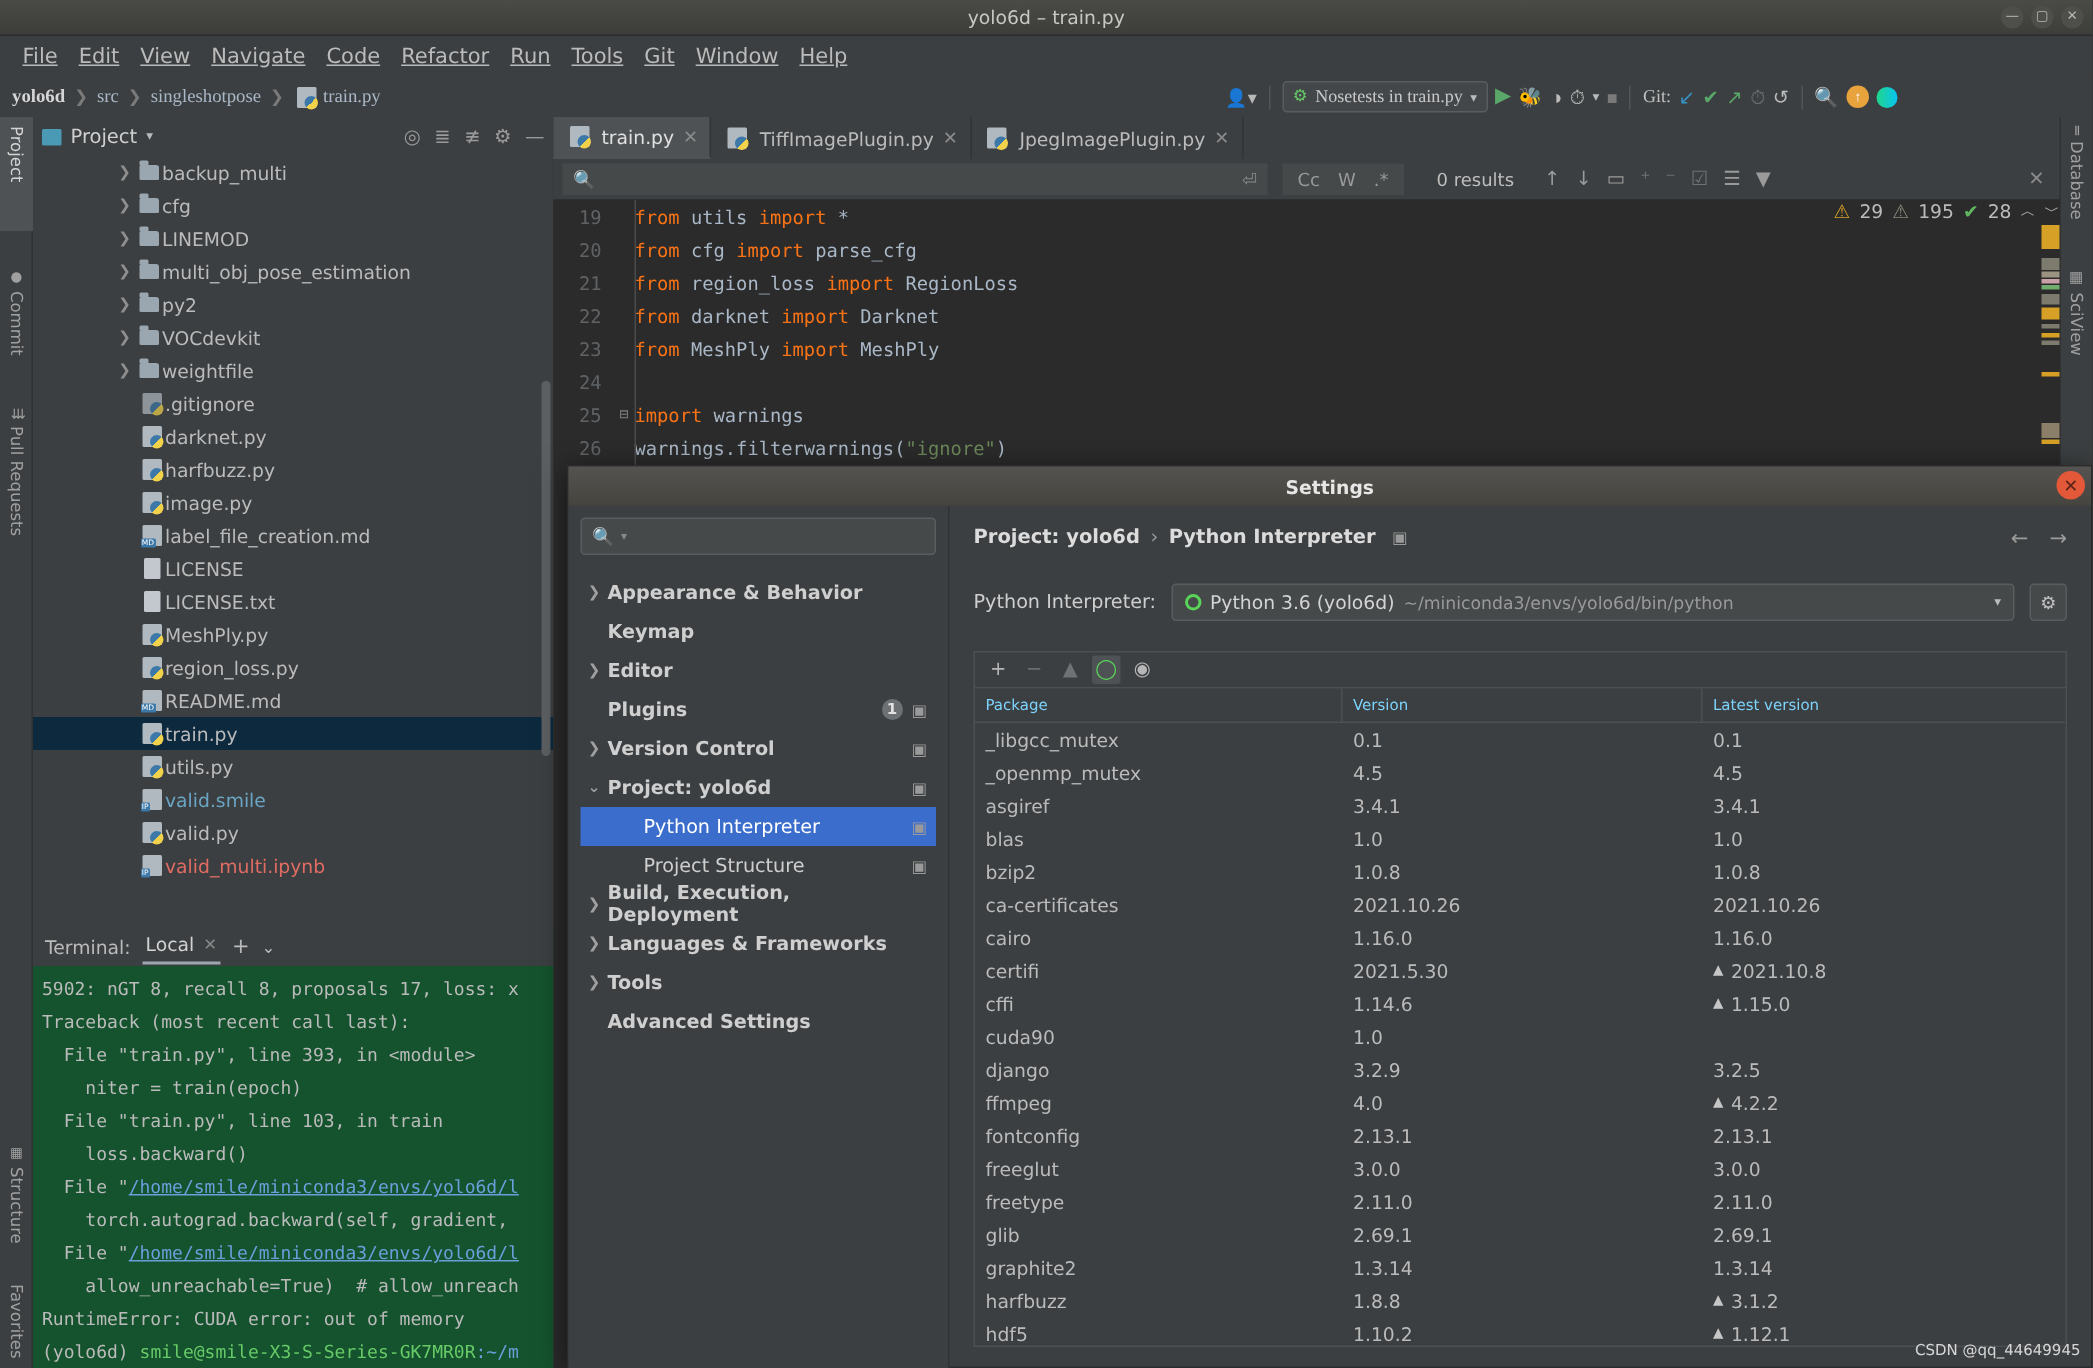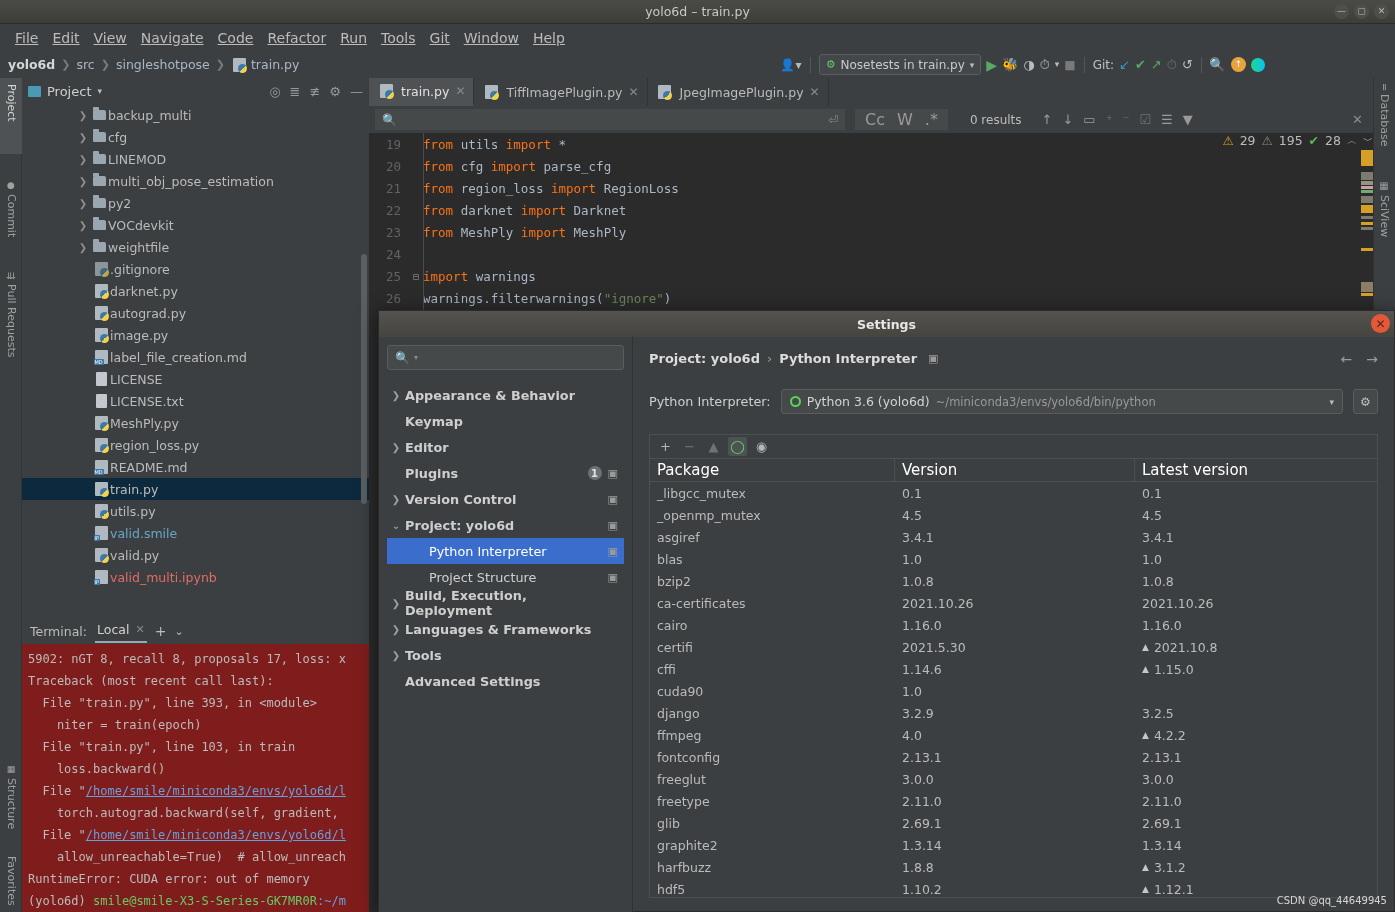--- a/index.html
+++ b/index.html
@@ -35,20 +35,21 @@
   .menu-item {
     color: #bbbbbb; font-size: 14px; padding: 3px 7px; white-space: nowrap;
   }
   .menu-item .mn { text-decoration: underline; }
 
   
   .navbar {
     position: absolute; left: 0; top: 51px; width: 1269px; height: 27px;
     background: #3c3f41; display: flex; align-items: center; padding-left: 8px;
     gap: 2px;
+    font-family: Liberation Serif, serif;
   }
   .crumb { color: #a9b7c6; font-size: 12.5px; }
   .crumb.bold { color: #d6d6d6; font-weight: bold; }
   .crumb-sep { color: #7a7a7a; font-size: 11px; padding: 0 4px; }
   .tb-right { position: absolute; right: 4px; top: 0; height: 27px; display: flex; align-items: center; gap: 5px; }
   .runconf {
     display: flex; align-items: center; gap: 5px;
     border: 1px solid #5a5d5f; border-radius: 3px; height: 21px;
     padding: 0 6px; background: #43474a; color: #c9c9c9; font-size: 12px;
   }
@@ -121,21 +122,21 @@
   .ipyico:after { content:'IP'; position:absolute; left:-1px; bottom:-1px; font-size:5px; color:#fff;
      background:#3c78a8; padding: 0 1px; line-height:6px; border-radius:1px;}
   .txtico { width: 11px; height: 14px; background: #c2c8cd; border-radius:1px; }
 
   
   .tree-sb { position:absolute; right: 2px; top: 150px; width: 6px; height: 250px; background:#5c5f61; border-radius:3px;}
 
   
   .terminal {
     position: absolute; left: 22px; top: 618px; width: 347px; height: 294px;
-    background: #7f1d1d;
+    background: #14532d;
   }
   .term-header {
     height: 26px; background: #3c3f41; display: flex; align-items: center;
     gap: 8px; padding-left: 8px; color: #bbbbbb; font-size: 12.5px;
   }
   .term-tab {
     color: #d2d2d2; padding: 3px 2px 4px; border-bottom: 2px solid #9aa7b0;
     display: flex; align-items: center; gap: 6px;
   }
   .term-body {
@@ -162,21 +163,21 @@
 
   .findbar {
     height: 27px; background: #3c3f41; display: flex; align-items: center;
     padding: 0 6px; gap: 10px; color: #9a9a9a; font-size: 12px;
   }
   .find-input {
     flex: 0 0 470px; height: 21px; background: #45494a; border: 1px solid #45494a;
     display: flex; align-items: center; padding: 0 6px; color: #8a8a8a; font-size: 12px;
     gap: 6px;
   }
-  .find-opts { display: flex; gap: 12px; color: #9a9a9a; font-size: 16px; background:#45494a; height:21px; align-items:center; padding:0 10px;}
+  .find-opts { display: flex; gap: 12px; color: #9a9a9a; font-size: 12px; background:#45494a; height:21px; align-items:center; padding:0 10px;}
   .find-results { color: #bdbdbd; font-size: 12px; margin-left: 12px;}
   .find-icons { display: flex; align-items: center; gap: 10px; color: #9a9a9a; font-size: 13px; margin-left: 10px;}
   .findbar .close-x { margin-left: auto; color: #8a8a8a; font-size: 13px; padding-right: 4px;}
 
   .code-wrap { position: relative; height: 180px; background: #2b2b2b; overflow: hidden; }
   .code-row { display: flex; height: 22px; align-items: center; font-family: "DejaVu Sans Mono","Liberation Mono",monospace; font-size: 12.5px;}
   .gutter { width: 40px; text-align: right; padding-right: 8px; color: #606366; flex: 0 0 40px;}
   .fold { width: 14px; color: #808080; font-size: 10px; flex: 0 0 14px; text-align:center;}
   .code-text { color: #a9b7c6; white-space: pre; }
   .kw { color: #f97316; }
@@ -249,21 +250,21 @@
     margin-top: 20px; height: 24px; display: flex; align-items: center; gap: 5px;
     border: 1px solid #4d5052; border-bottom: none; background: #3c3f41; padding: 0 6px;
   }
   .pt-btn { width: 19px; height: 19px; display:flex; align-items:center; justify-content:center;
             color:#b6b6b6; font-size: 13px; border-radius: 2px;}
   .pt-btn.on { background: #4e5254; }
   .pt-btn.dim { color: #6f7274; }
   .pkg-table { border: 1px solid #4d5052; background: #3c3f41; height: 440px; overflow: hidden; }
   .pkg-head { display: flex; height: 23px; background: #3c3f41; border-bottom: 1px solid #4d5052;}
   .pkg-head div {
-    color: #ffffff; font-size: 15px; display:flex; align-items:center; padding-left: 7px;
+    color: #7dd3fc; font-size: 10px; display:flex; align-items:center; padding-left: 7px;
     border-right: 1px solid #4d5052;
   }
   .c1 { width: 245px; } .c2 { width: 240px; } .c3 { flex: 1; border-right: none !important;}
   .pkg-row { display: flex; height: 22px; align-items: center; }
   .pkg-row div { color: #bbbbbb; font-size: 12.5px; padding-left: 7px; display:flex; align-items:center; gap:5px;}
   .up-tri { color: #c6c6c6; font-size: 9px; }
 
   .watermark {
     position: absolute; right: 8px; bottom: 6px; color: #e2e2e2; font-size: 10px;
     opacity: .92; pointer-events: none;
@@ -454,21 +455,21 @@
           <span class="fico">
             <span class="pyico"></span>
           </span>
           <span class="">darknet.py</span>
         </div>
         <div class="tree-row">
           <span style="display:inline-block;width:70px"></span>
           <span class="fico">
             <span class="pyico"></span>
           </span>
-          <span class="">autograd.py</span>
+          <span class="">harfbuzz.py</span>
         </div>
         <div class="tree-row">
           <span style="display:inline-block;width:70px"></span>
           <span class="fico">
             <span class="pyico"></span>
           </span>
           <span class="">image.py</span>
         </div>
         <div class="tree-row">
           <span style="display:inline-block;width:70px"></span>

